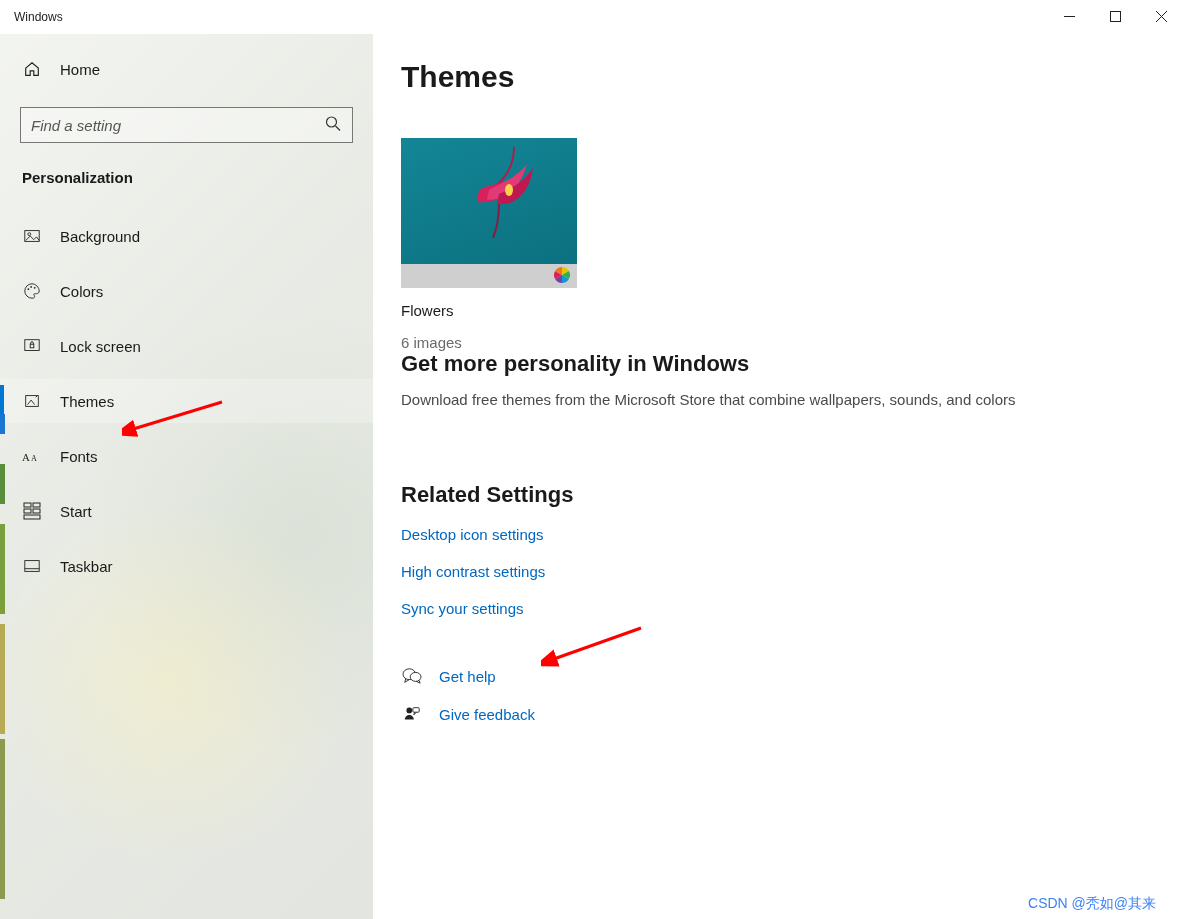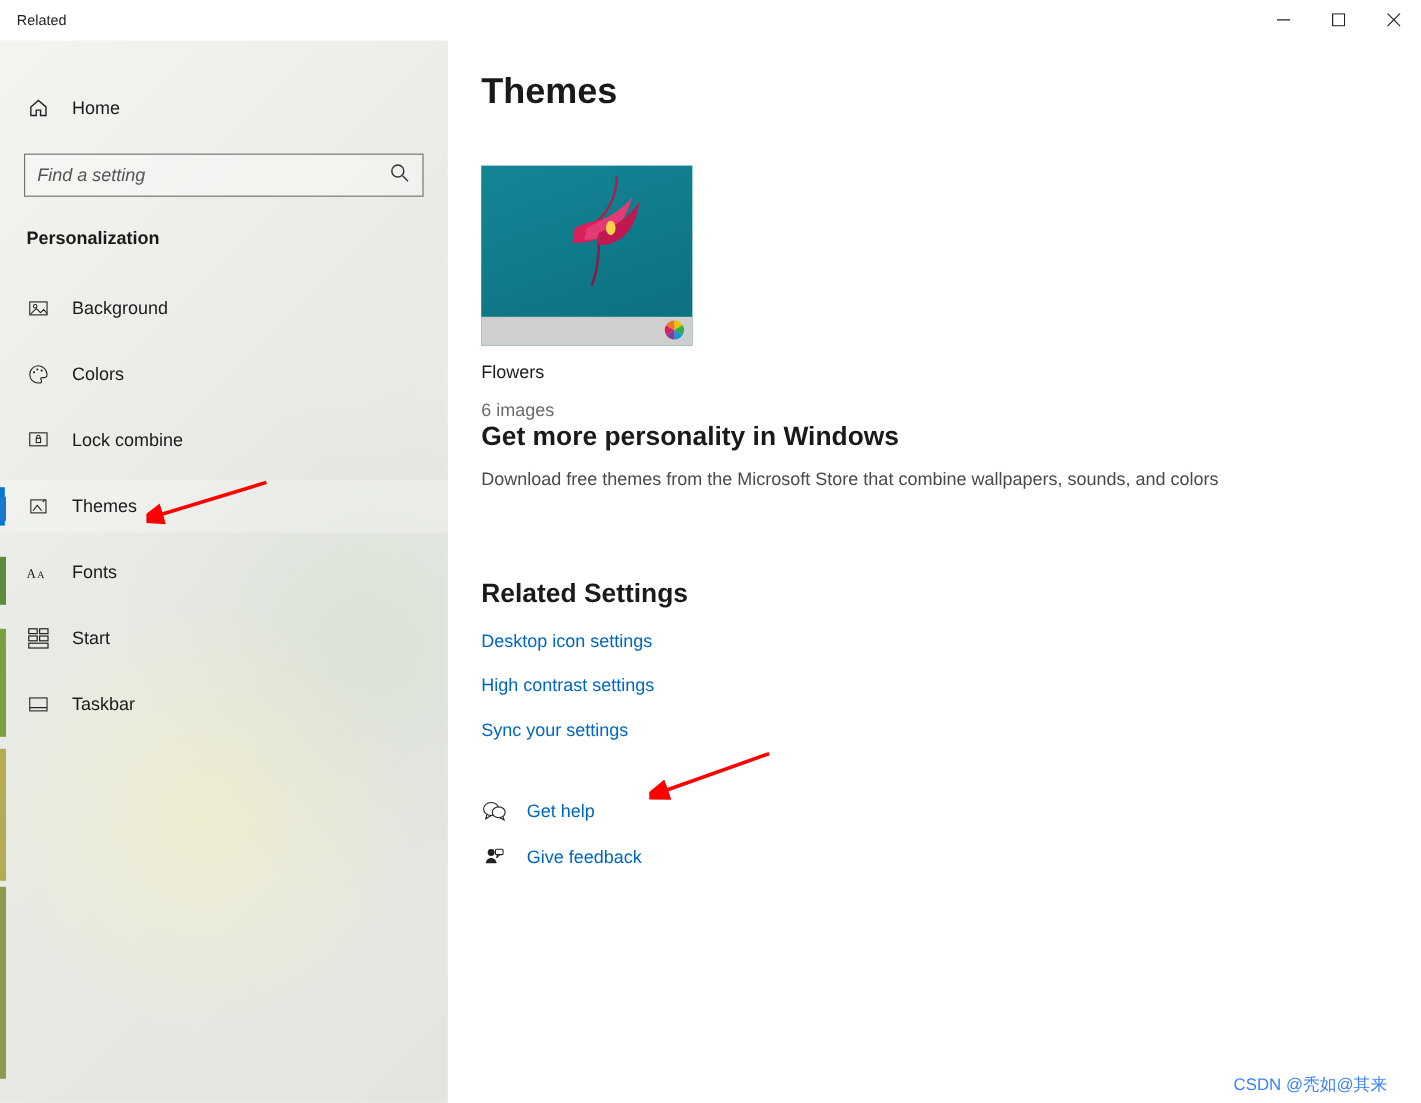--- a/index.html
+++ b/index.html
@@ -42,21 +42,21 @@
   .win-btn svg { display: block; }
 
   .body {
     display: flex;
     height: 885px;
     width: 1184px;
   }
 
   .sidebar {
     width: 373px;
-    padding-top: 36px;
+    padding-top: 15px;
     position: relative;
     background:
      radial-gradient(circle at 170px 650px, rgba(255,230,100,.35), rgba(255,230,100,0) 180px),
      radial-gradient(circle at 300px 500px, rgba(120,150,110,.25), rgba(120,150,110,0) 220px),
      linear-gradient(135deg, #e6e9e0 0%, #d2d8cb 40%, #c6ccc0 100%);
   }
   .sidebar::after{
     content:"";
     position:absolute;
     left:0; top:0; width:373px; height:100%;
@@ -231,21 +231,21 @@
     right: 28px;
     bottom: 6px;
     color: #3b82f6;
     font-size: 14px;
   }
 </style>
 </head>
 <body>
 
 <div class="titlebar">
-  <span class="win-title">Related</span>
+  <span class="win-title">Windows</span>
   <div class="win-controls">
     <div class="win-btn">
       <svg width="11" height="11">
           <line x1="0" y1="5.5" x2="11" y2="5.5" stroke="#222" stroke-width="1"></line>
         </svg>
     </div>
     <div class="win-btn">
       <svg width="11" height="11">
           <rect x="0.5" y="0.5" width="10" height="10" fill="none" stroke="#222" stroke-width="1"></rect>
         </svg>
@@ -316,21 +316,21 @@
       </div>
 
       <div class="nav-item">
         <span class="icon">
           <svg width="18" height="18" viewBox="0 0 20 20">
               <rect x="2" y="3" width="16" height="12" fill="none" stroke="#222"></rect>
               <rect x="8" y="8" width="4" height="4" fill="none" stroke="#222"></rect>
               <path d="M8.5 8v-1.2a1.5 1.5 0 0 1 3 0V8" fill="none" stroke="#222"></path>
             </svg>
         </span>
-        <span>Lock combine</span>
+        <span>Lock screen</span>
       </div>
 
       <div class="nav-item selected">
         <span class="icon">
           <svg width="18" height="18" viewBox="0 0 20 20">
               <rect x="3" y="4" width="14" height="12" fill="none" stroke="#222"></rect>
               <path d="M5 14 L9 9 L13 14" fill="none" stroke="#222"></path>
               <path d="M14 6 L16 4" stroke="#222"></path>
             </svg>
         </span>

